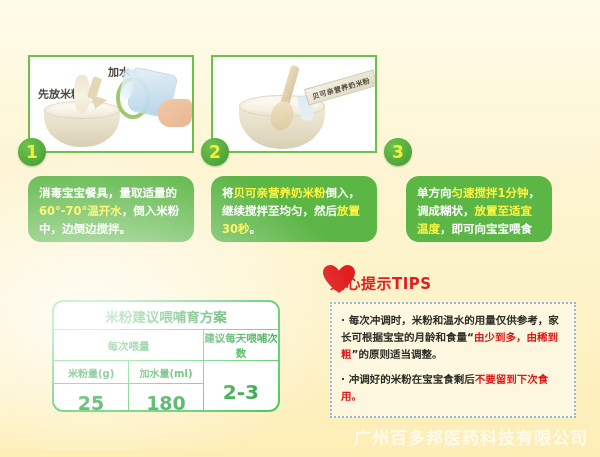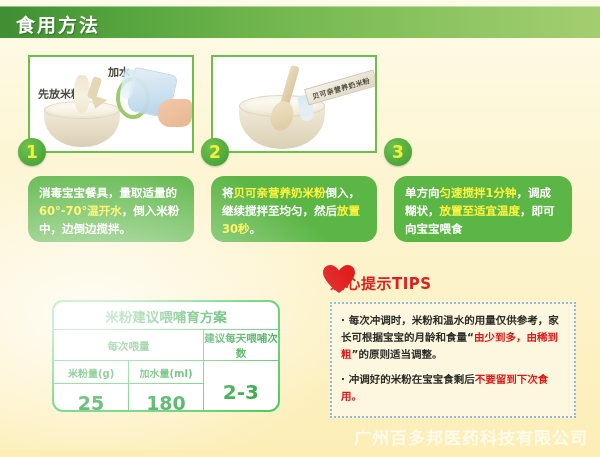--- a/index.html
+++ b/index.html
@@ -149,21 +149,21 @@
     position:absolute;top:176px;height:66px;
     background:#5cb646;
     border-radius:13px;
     box-sizing:border-box;
     padding:9px 11px;
     color:#ffffff;font-size:11.5px;line-height:1.55;
     font-weight:bold;
   }
   #bubble1{left:28px;width:166px;}
   #bubble2{left:211px;width:166px;}
-  #bubble3{left:394px;width:178px;}
+  #bubble3{left:406px;width:146px;}
   .hl{color:#fff33f;}
 
   
   .table-wrap{
     position:absolute;left:52px;top:300px;width:228px;height:112px;
     background:#ffffff;
     border:2px solid #3dc653;
     border-radius:11px;
     box-sizing:border-box;
     overflow:hidden;
@@ -214,23 +214,20 @@
     letter-spacing:1px;
     white-space:nowrap;
     text-align:center;
   }
 </style>
 </head>
 <body>
 
 <div id="page">
 
-  <div class="banner">
-    <div class="banner-title">食用方法</div>
-  </div>
 
   <div class="panel" id="panel1">
     <div class="panel-label lbl-p1a">先放米粉</div>
     <div class="panel-label lbl-p1b">加水</div>
 
     <div class="bowl" style="left:14px;top:52px;width:76px;height:38px;"></div>
     <div class="bowl-rim" style="left:14px;top:44px;width:76px;height:18px;"></div>
     <div class="bowl-milk" style="left:20px;top:47px;width:64px;height:12px;"></div>
 
     <div class="powder-stream" style="left:44px;top:18px;width:16px;height:38px;"></div>

